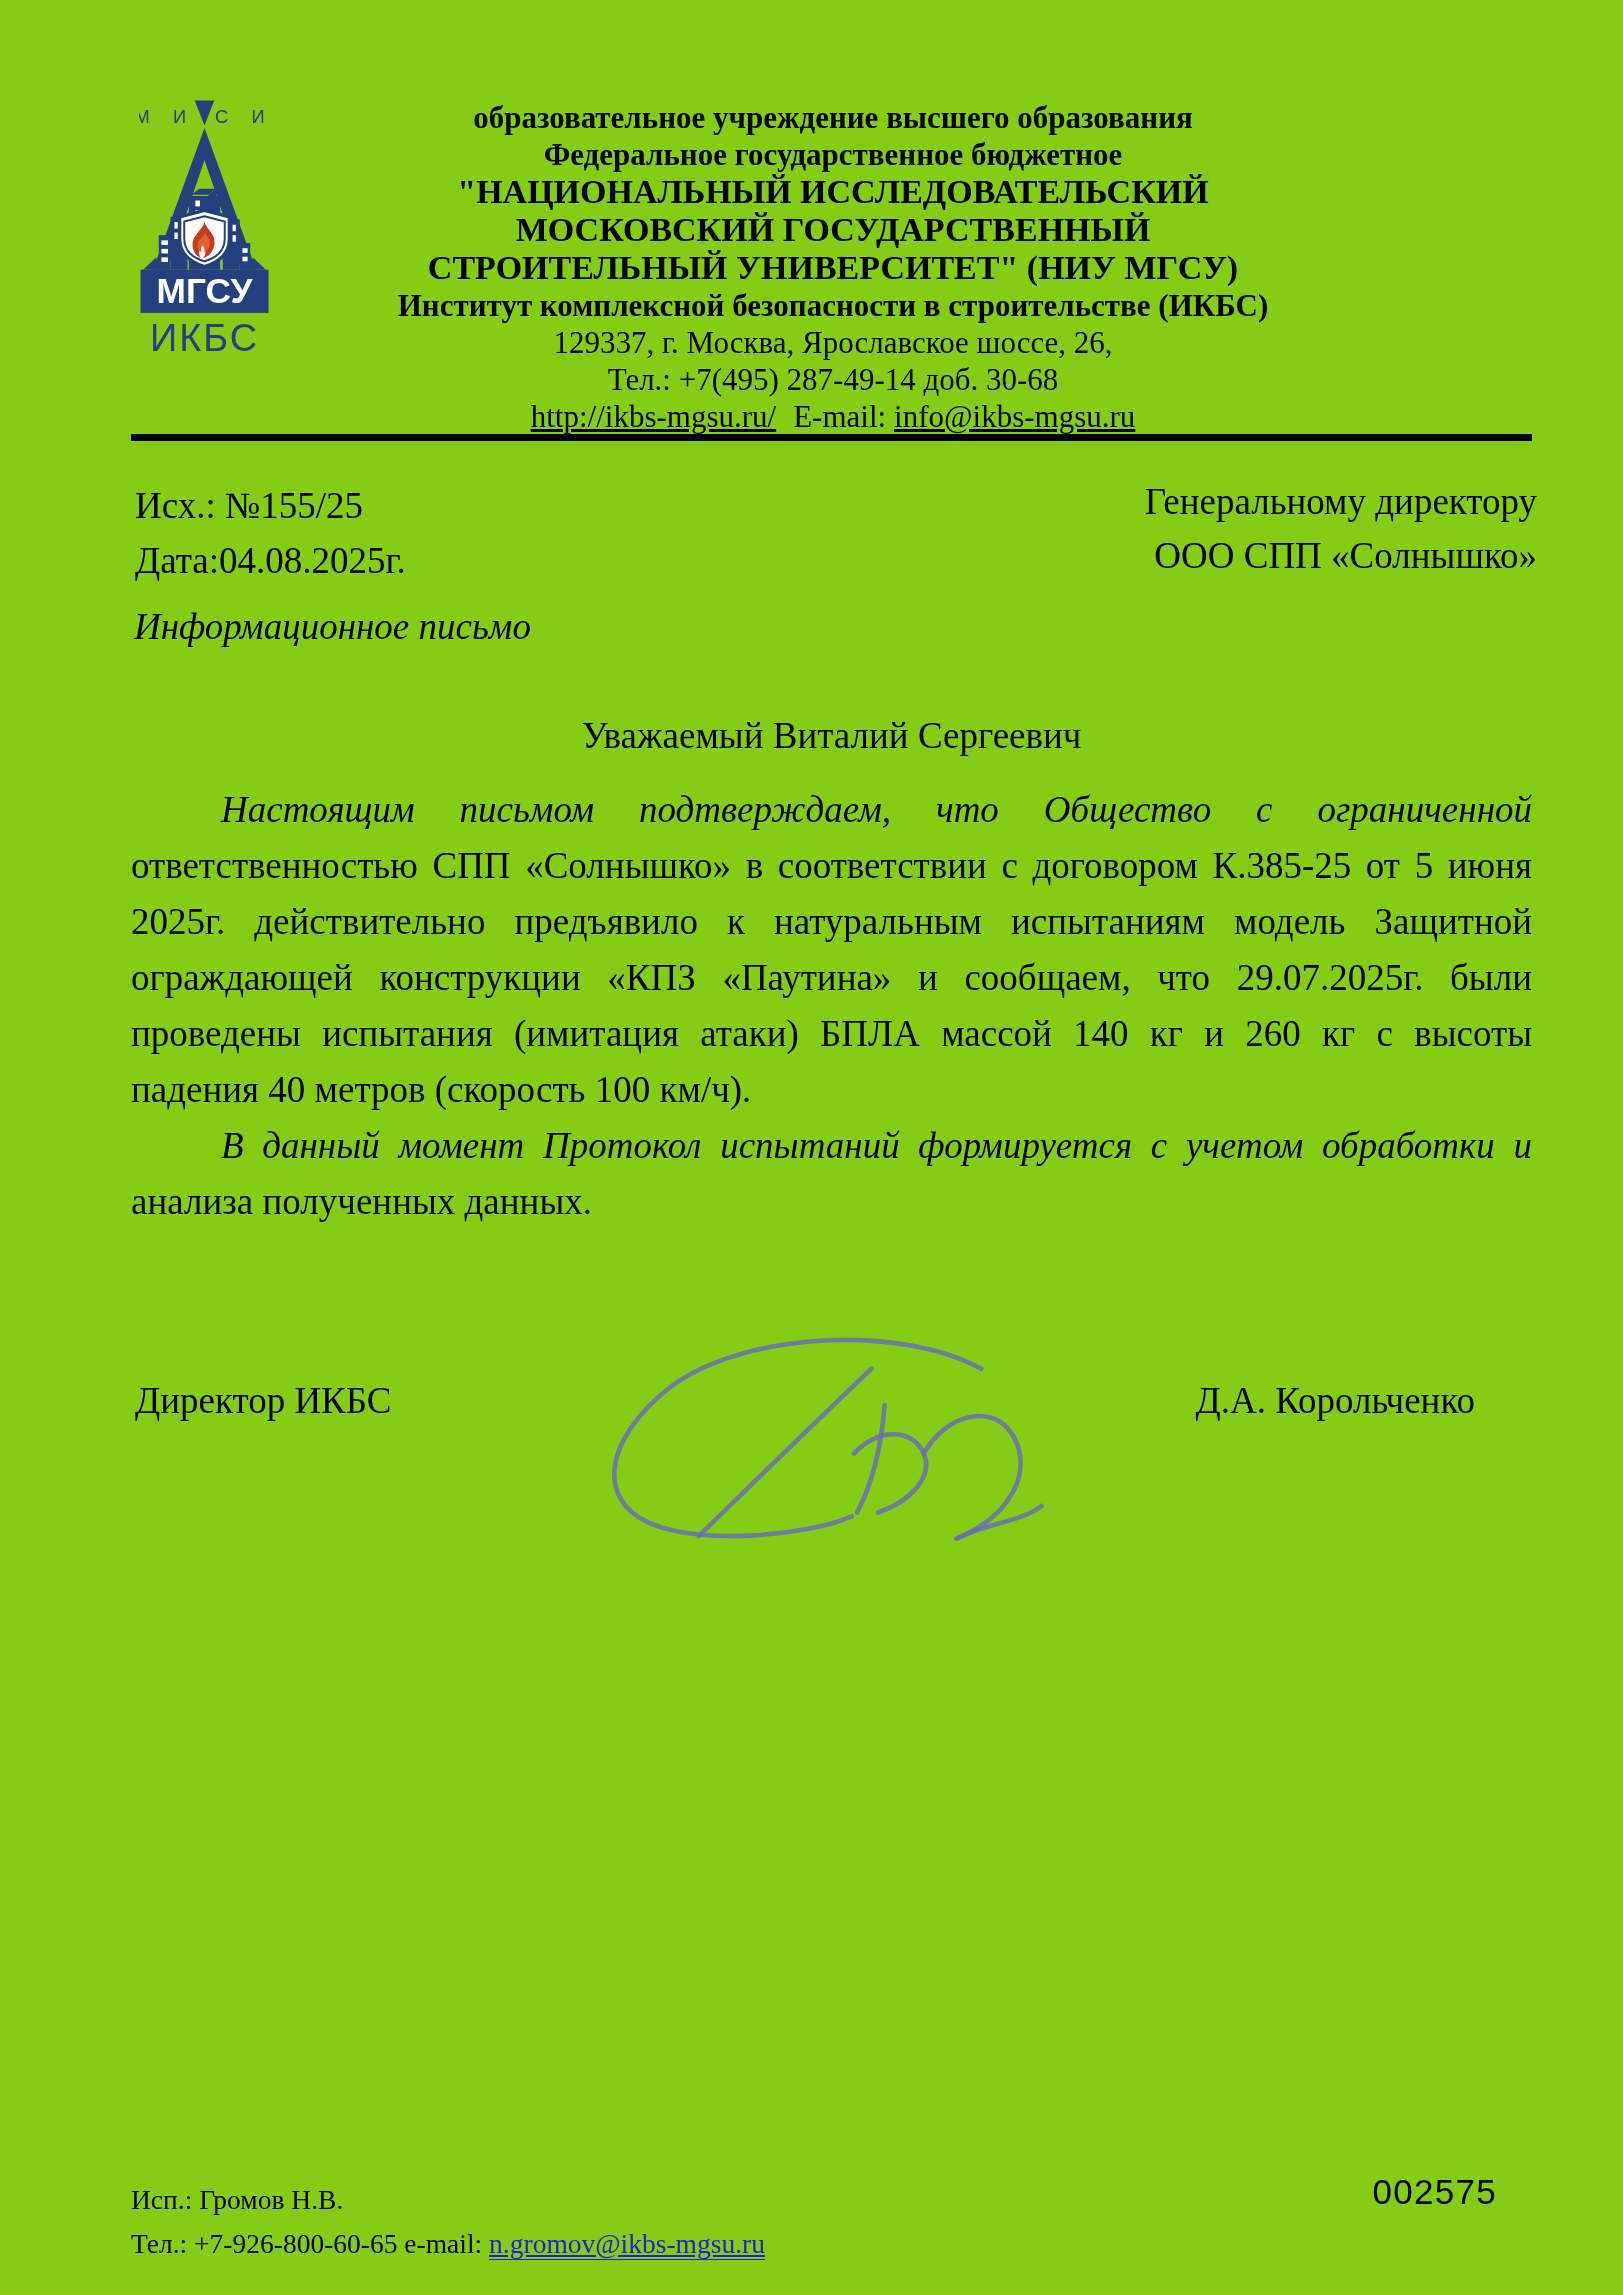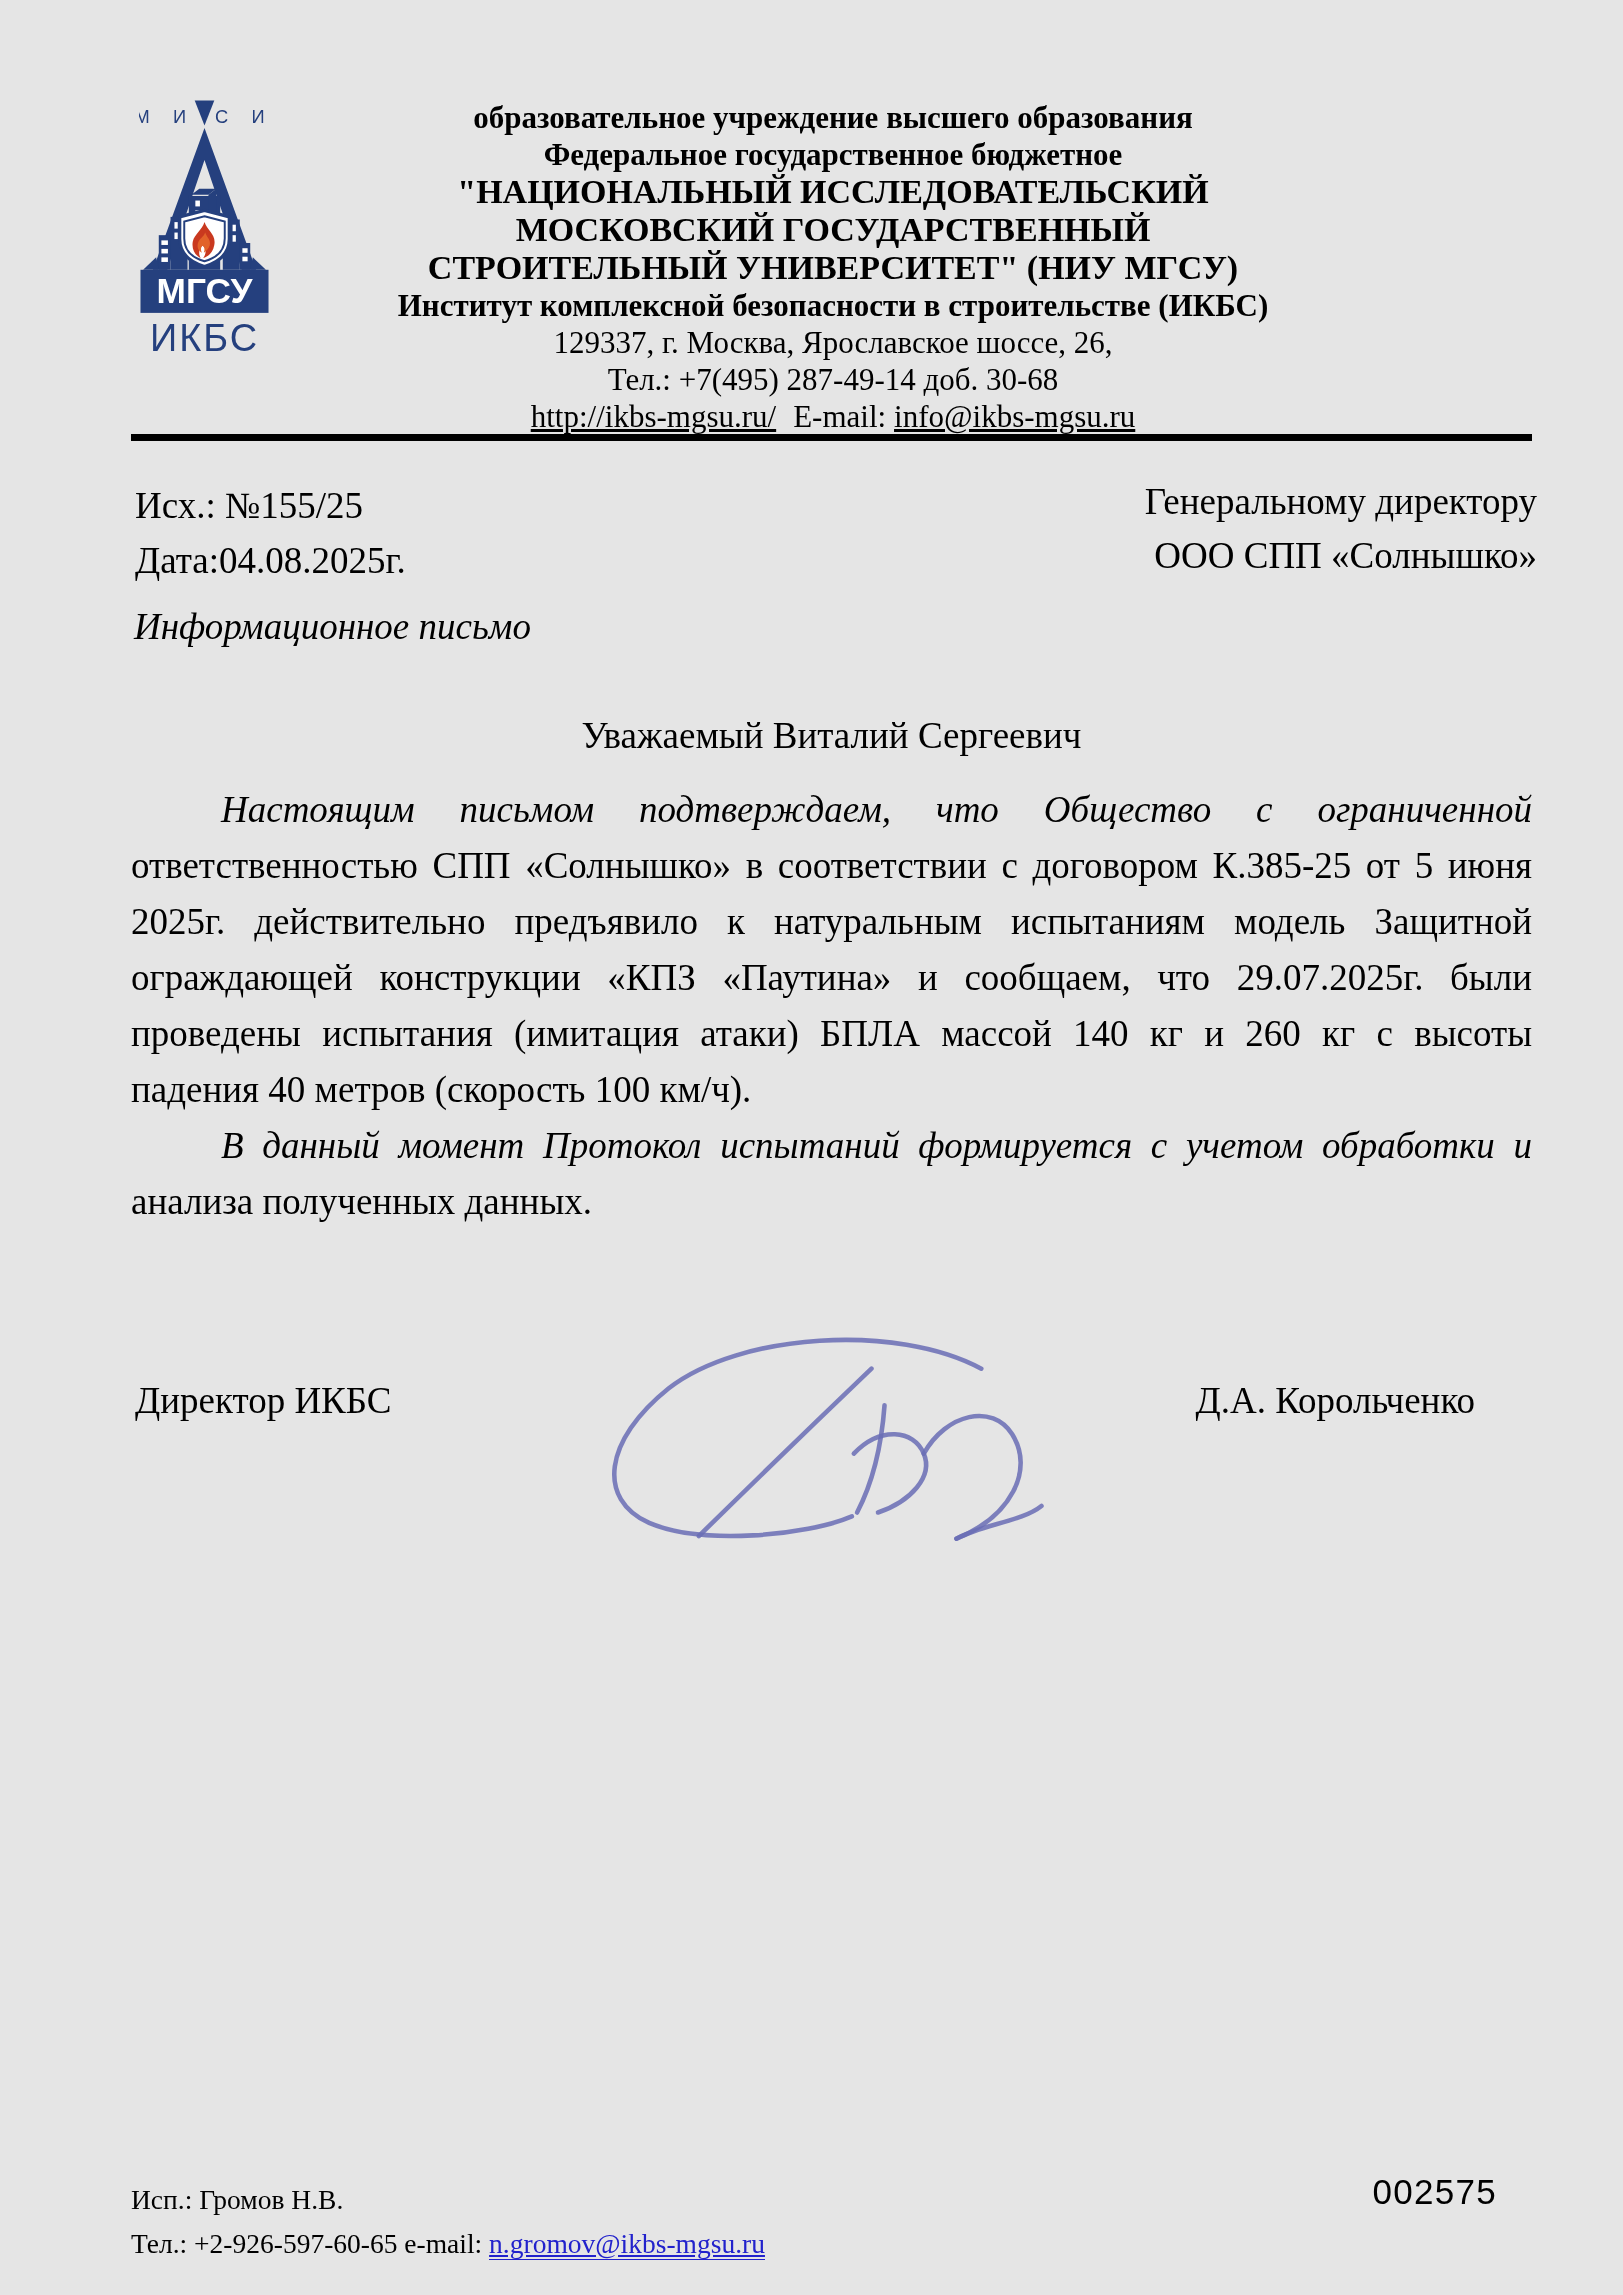--- a/index.html
+++ b/index.html
@@ -1,17 +1,17 @@
 <!DOCTYPE html>
 <html style="--logo_blue: #25407e; --flame_red: #c9391f; --flame_orange: #e2632a; --link_blue: #2222cc; --signature_ink: #6a6db5;font-size:10.5px"><head>
 <meta charset="utf-8">
 <style>
   html,body{margin:0;padding:0;background:#9a9a9a;}
   .page{
-    position:relative;width:1623px;height:2295px;background:#e5e5e5;
+    position:relative;width:1623px;height:2295px;background:#84cc16;
     font-family:"Liberation Serif",serif;color:#000;overflow:hidden;
   }
   
   .logo{position:absolute;left:139px;top:98px;}
   .lh{position:absolute;left:275px;top:99px;width:1116px;text-align:center;}
   .lh .lbold{font-weight:bold;font-size:31px;line-height:37px;}
   .lh .lcaps{font-weight:bold;font-size:34px;line-height:38px;}
   .lh .lreg{font-size:31px;line-height:37px;}
   .lh a{color:#000;text-decoration:underline;cursor:pointer;}
   .lh .gap{display:inline-block;width:17px;}
@@ -154,18 +154,18 @@
     <path d="M452,118 C447,185 432,240 410,282"></path>
     <path d="M405,192 C445,150 497,155 512,192 C527,227 492,265 442,282"></path>
     <path d="M512,192 C547,130 617,115 647,162 C682,217 645,288 562,322"></path>
     <path d="M562,322 C602,300 662,296 692,272"></path>
   </svg>
 
   <div class="sig-name">Д.А. Корольченко</div>
 
   <div class="exec">Исп.: Громов Н.В.</div>
   <div class="tel">
-    <span>Тел.: +2-926-597-60-65 e-mail: </span><a>n.gromov@ikbs-mgsu.ru</a>
+    <span>Тел.: +7-926-800-60-65 e-mail: </span><a>n.gromov@ikbs-mgsu.ru</a>
   </div>
   <div class="stamp">002575</div>
 
 </div>
 
 
 </body></html>

